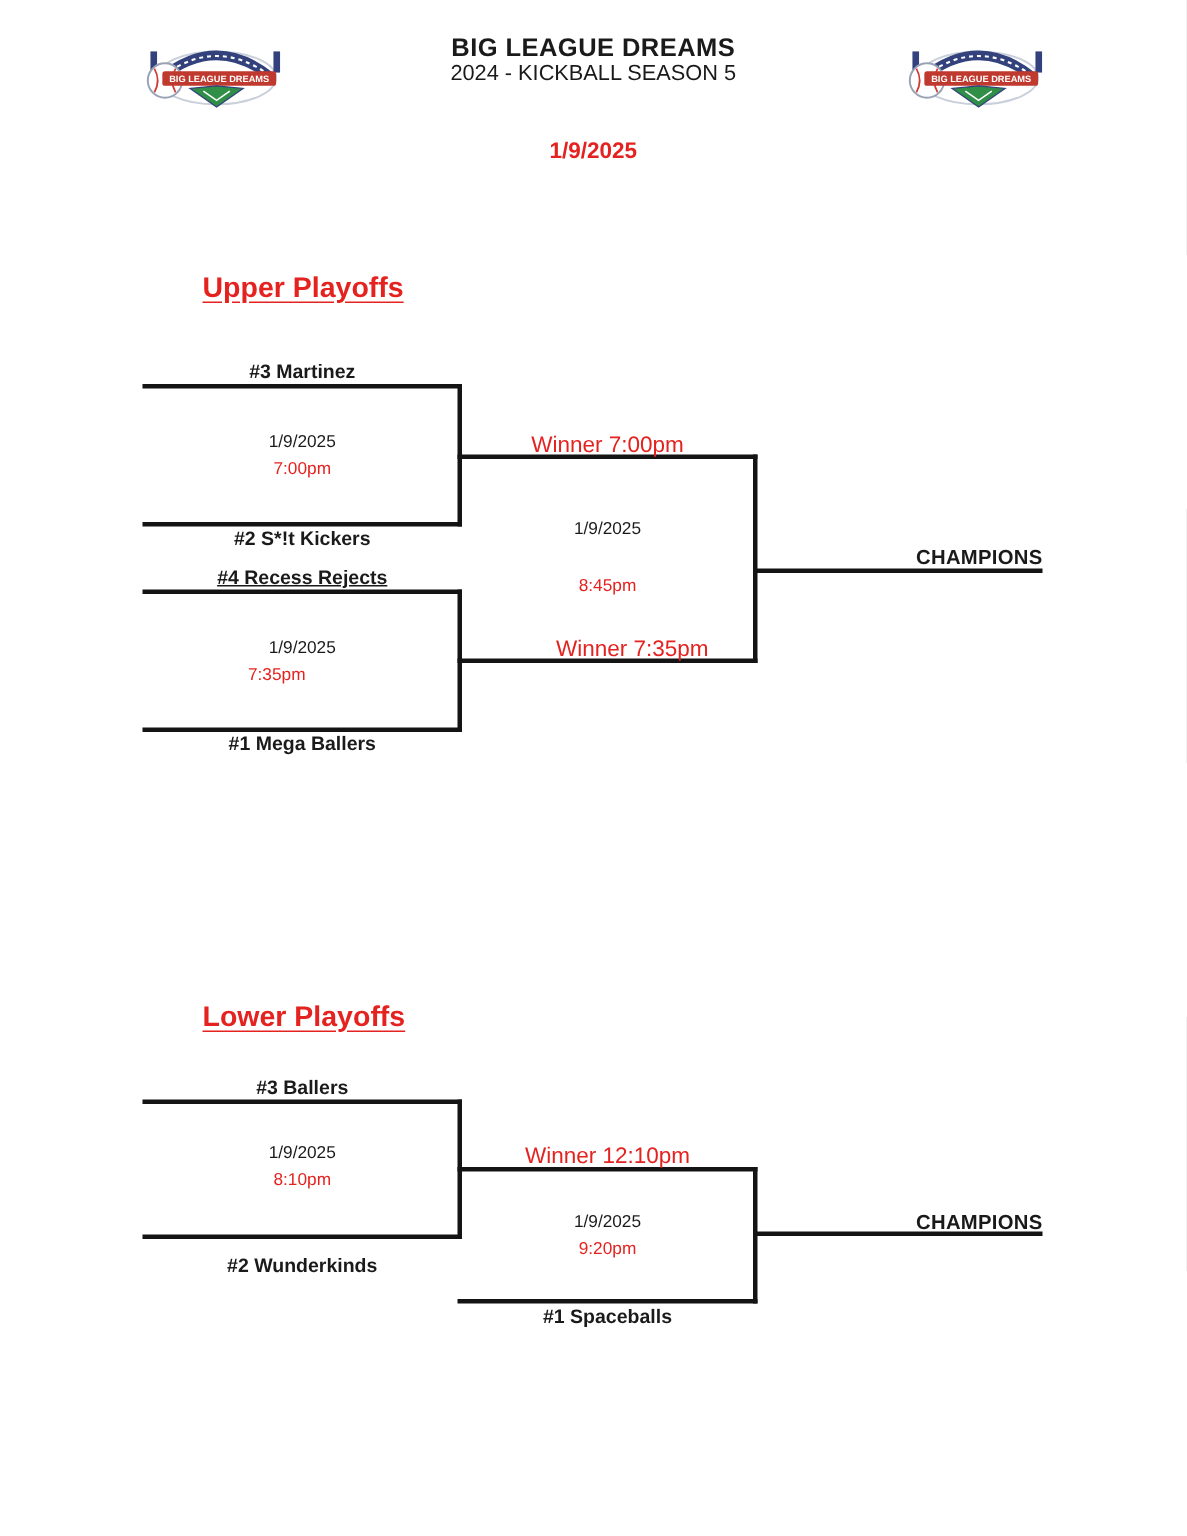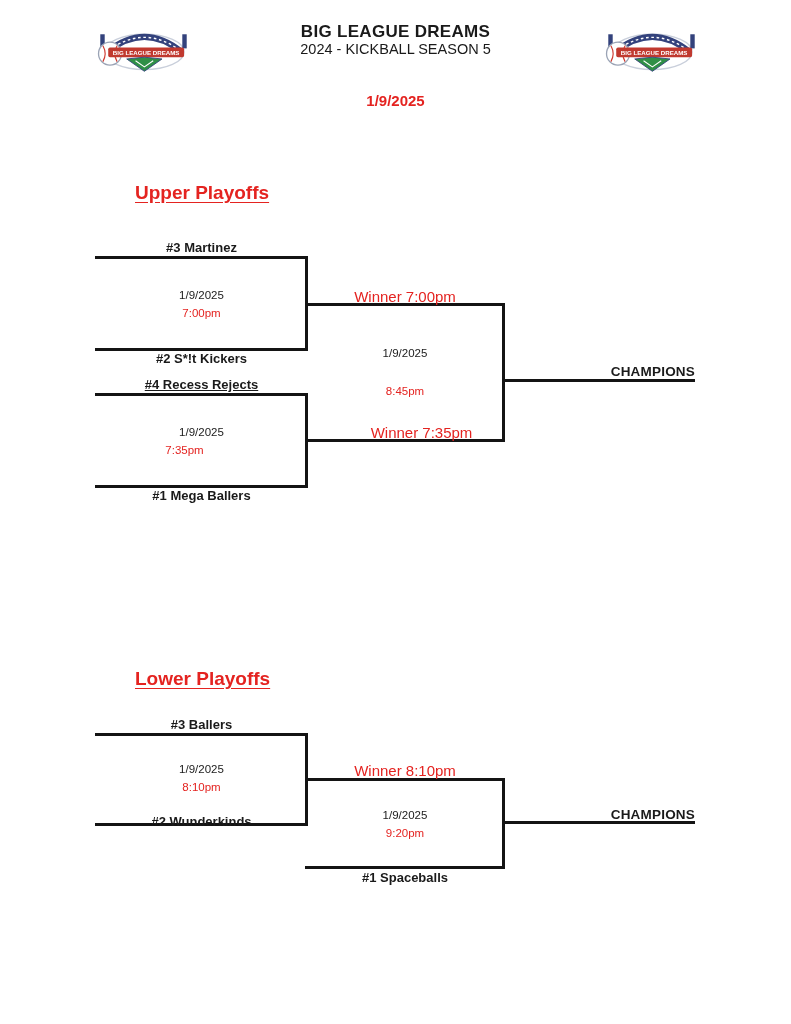--- a/index.html
+++ b/index.html
@@ -99,21 +99,21 @@
   <div class="hline" style="left:95px;top:823px;width:213px;"></div>
   <div class="vline" style="left:305px;top:733px;height:93px;"></div>
   <div class="hline" style="left:305px;top:778px;width:200px;"></div>
   <div class="hline" style="left:305px;top:866px;width:200px;"></div>
   <div class="vline" style="left:502px;top:778px;height:91px;"></div>
   <div class="hline" style="left:502px;top:821px;width:193px;"></div>
 
   <div class="txt center team" style="left:95px;top:718px;width:213px;">#3 Ballers</div>
   <div class="txt center dt" style="left:95px;top:763px;width:213px;">1/9/2025</div>
   <div class="txt center dt red" style="left:95px;top:781px;width:213px;">8:10pm</div>
-  <div class="txt center team" style="left:95px;top:815px;width:213px;">#2 Wunderkinds</div>
+  <div class="txt center team" style="left:95px;top:837px;width:213px;">#2 Wunderkinds</div>
 
-  <div class="txt center winner red" style="left:305px;top:762px;width:200px;">Winner 8:10pm</div>
+  <div class="txt center winner red" style="left:305px;top:762px;width:200px;">Winner 12:10pm</div>
   <div class="txt center dt" style="left:305px;top:809px;width:200px;">1/9/2025</div>
   <div class="txt center dt red" style="left:305px;top:827px;width:200px;">9:20pm</div>
   <div class="txt center team" style="left:305px;top:871px;width:200px;">#1 Spaceballs</div>
   <div class="txt center champs" style="left:502px;top:807px;width:193px;">CHAMPIONS</div>
 
 </div>
 
 </body></html>

